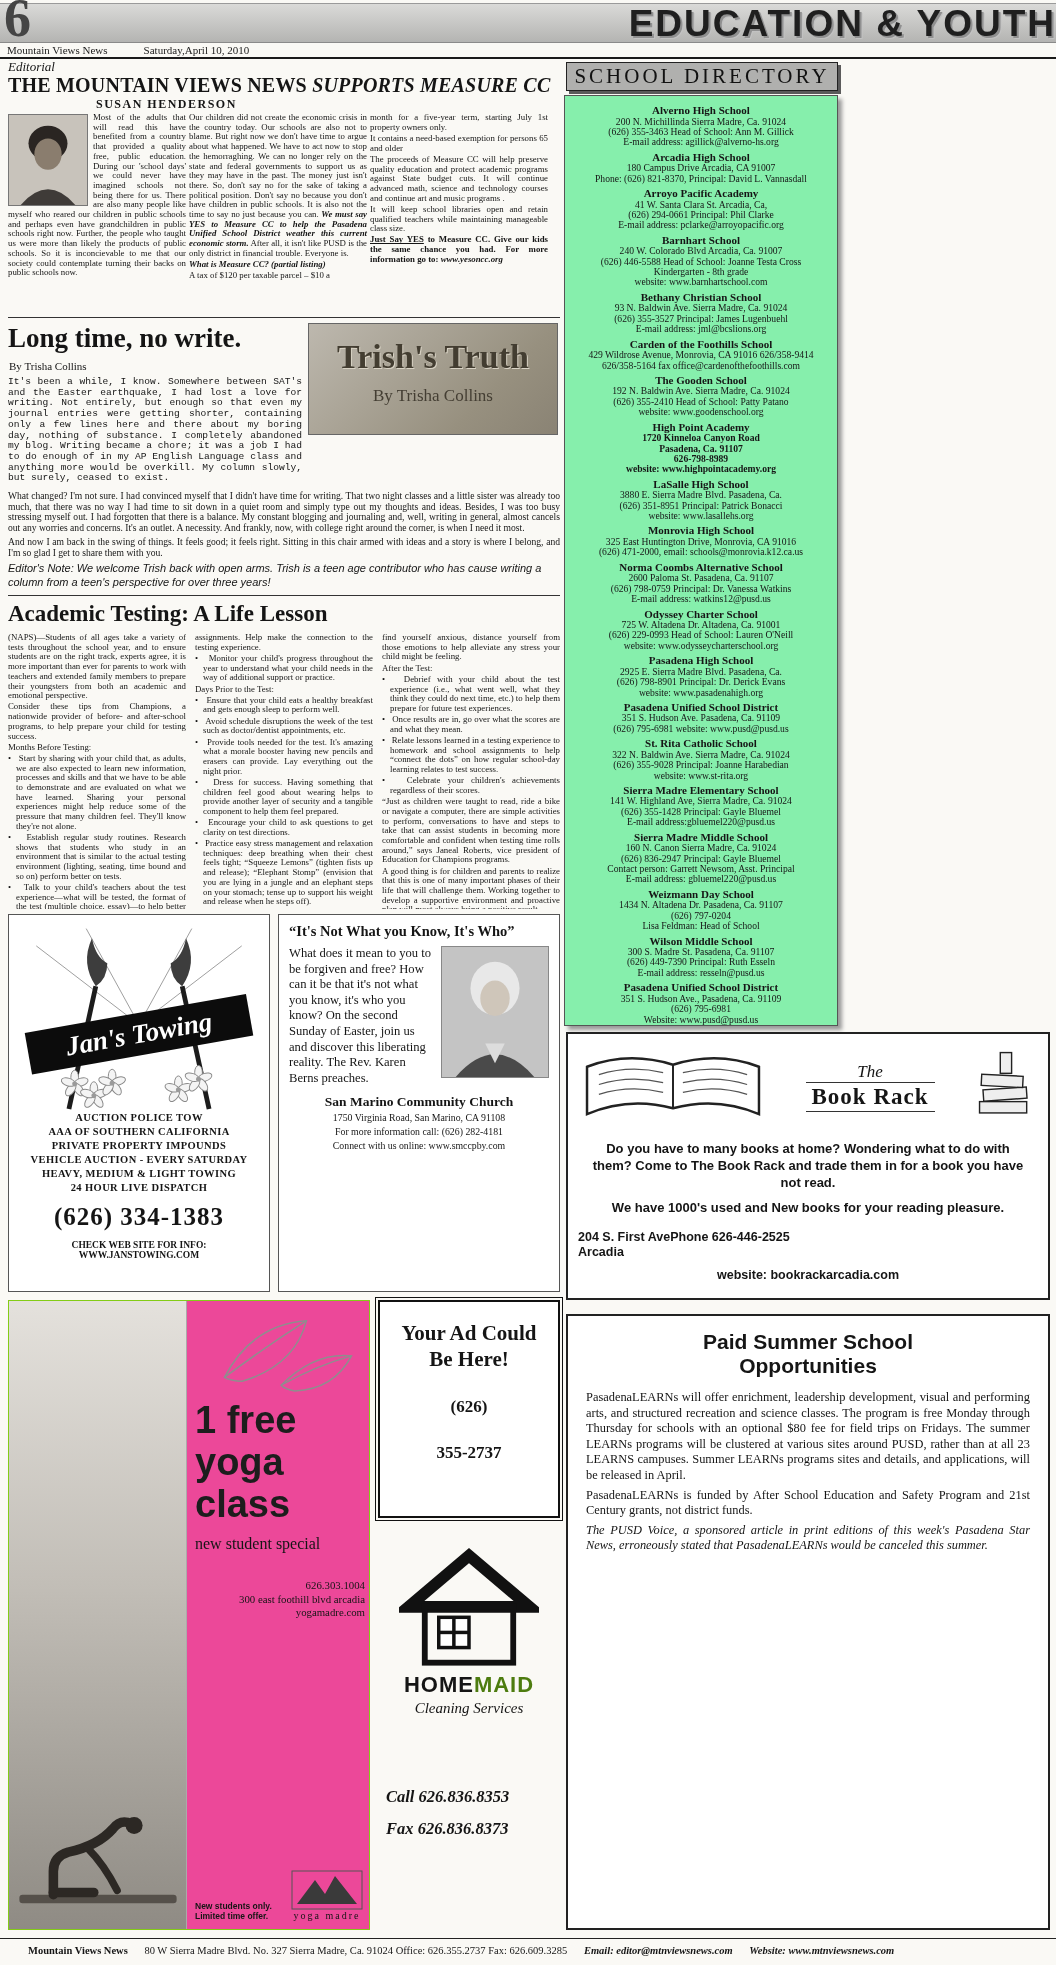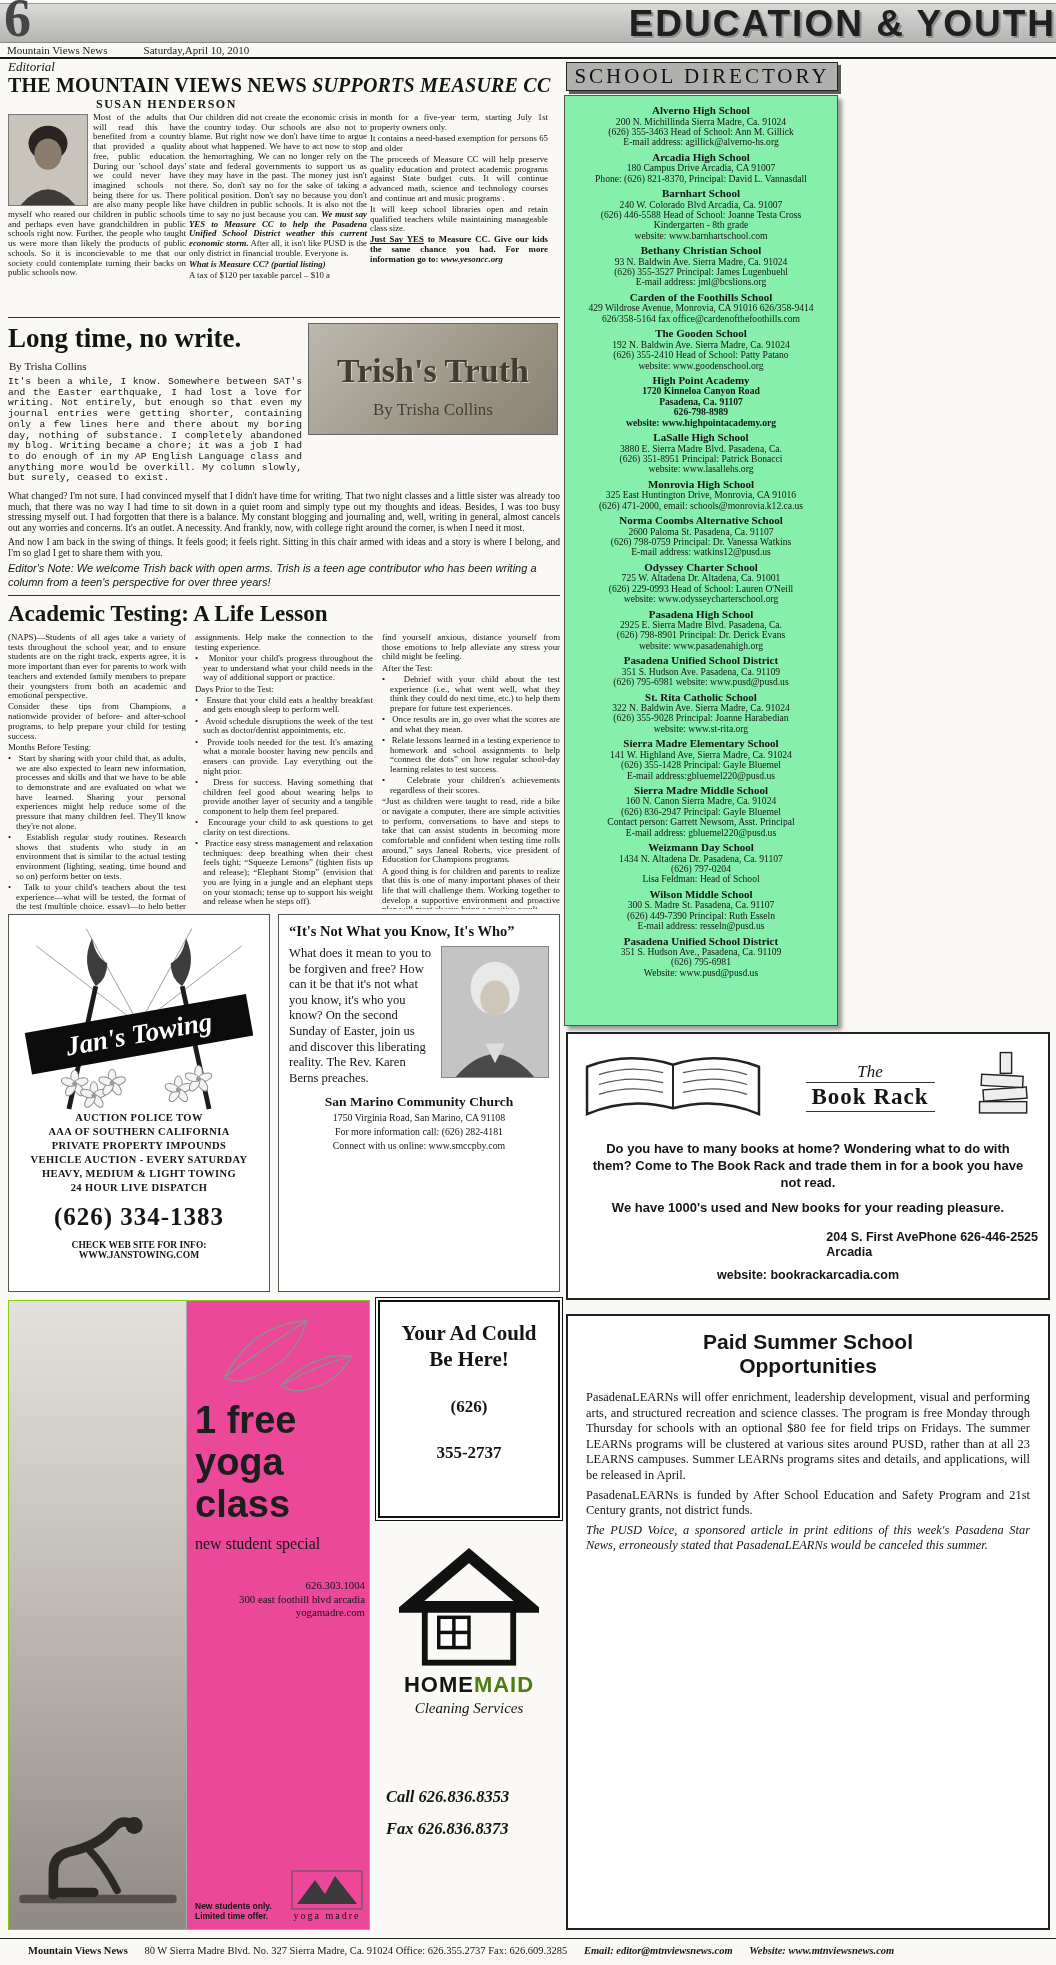--- a/index.html
+++ b/index.html
@@ -37,21 +37,21 @@
 .ed-photo svg{display:block;width:100%;height:100%;}
 #rule1{left:8px;top:317px;width:552px;}
 
 
 #longtime{left:8px;top:323px;width:552px;}
 #longtime h2{font-size:27px;line-height:30px;font-weight:bold;}
 .ltnw-byline{font-size:11px;margin:7px 0 5px 1px;}
 .ltnw-intro{width:294px;font-size:9.6px;line-height:10.7px;text-align:justify;}
 .ltnw-intro p{margin:0;font-family:Liberation Mono, monospace;}
 .trish-box{position:absolute;right:2px;top:0;width:250px;height:112px;border:1px solid #666;
-  background:linear-gradient(135deg,#bdb8ae,#97907f 70%,#8a8374);text-align:center;padding-top:28px;}
+  background:linear-gradient(135deg,#bdb8ae,#97907f 70%,#8a8374);text-align:center;padding-top:14px;}
 .trish-title{font-size:34px;font-weight:bold;color:#433d31;text-shadow:1px 1px 0 #d8d2c4;}
 .trish-sub{font-size:17px;color:#443e33;margin-top:10px;}
 .ltnw-body{margin-top:7px;font-size:9.6px;line-height:10.7px;text-align:justify;}
 .ltnw-body p{margin:0 0 3px;}
 .ltnw-note{margin-top:4px;font-family:"Liberation Sans",sans-serif;font-size:11px;line-height:13.5px;}
 #rule2{left:8px;top:595px;width:552px;}
 
 
 #academic{left:8px;top:601px;width:552px;}
 #academic h2{font-size:23px;line-height:26px;font-weight:bold;}
@@ -90,21 +90,21 @@
 
 
 #bookrack{left:566px;top:1032px;width:484px;height:268px;border:2px solid #222;padding:8px 10px;background:#fff;}
 .br-top{display:flex;align-items:center;gap:6px;height:90px;}
 .br-book{width:190px;height:84px;}
 .br-logo{flex:1;text-align:center;}
 .br-the{font-style:italic;font-size:17px;}
 .br-name{font-weight:bold;font-size:23px;letter-spacing:1px;border-top:1px solid #333;border-bottom:1px solid #333;padding:1px 6px;display:inline-block;}
 .br-stack{width:66px;height:84px;}
 .br-pitch{font-family:"Liberation Sans",sans-serif;font-weight:bold;font-size:13px;line-height:17px;text-align:center;width:94%;margin:8px auto 0;}
-.br-bottom{display:flex;justify-content:flex-end;margin-top:14px;font-family:"Liberation Sans",sans-serif;font-weight:bold;font-size:12.5px;line-height:15px;}
+.br-bottom{display:flex;justify-content:flex-start;margin-top:14px;font-family:"Liberation Sans",sans-serif;font-weight:bold;font-size:12.5px;line-height:15px;}
 .br-site{text-align:center;font-family:"Liberation Sans",sans-serif;font-weight:bold;font-size:12.5px;margin-top:8px;}
 
 #summer{left:566px;top:1314px;width:484px;height:616px;border:2px solid #222;padding:14px 18px;background:#fff;}
 .ss-title{text-align:center;font-family:"Liberation Sans",sans-serif;font-weight:bold;font-size:21px;line-height:24px;}
 .ss-body{margin-top:12px;font-size:12.4px;line-height:15.6px;text-align:justify;}
 .ss-body p{margin:0 0 4px;}
 .ss-body p.note{font-style:italic;}
 
 
 #yoga{left:8px;top:1300px;width:362px;height:630px;border:1px solid #84cc16;background:#ec4899;}
@@ -194,21 +194,21 @@
       </div>
     <div class="trish-box">
       <div class="trish-title">Trish's Truth</div>
       <div class="trish-sub">By Trisha Collins</div>
     </div>
     <div class="ltnw-body">
         <p>What changed? I'm not sure. I had convinced myself that I didn't have time for writing. That two night classes and a little sister was already too much, that there was no way I had time to sit down in a quiet room and simply type out my thoughts and ideas. Besides, I was too busy stressing myself out. I had forgotten that there is a balance. My constant blogging and journaling and, well, writing in general, almost cancels out any worries and concerns. It's an outlet. A necessity. And frankly, now, with college right around the corner, is when I need it most.</p>
         <p>And now I am back in the swing of things. It feels good; it feels right. Sitting in this chair armed with ideas and a story is where I belong, and I'm so glad I get to share them with you.</p>
       </div>
     <div class="ltnw-note">
-        <p><span class="i">Editor's Note:  We welcome Trish back with open arms.  Trish is a teen age contributor who has been writing a column from a teen's perspective for over three years!</span></p>
+        <p><span class="i">Editor's Note:  We welcome Trish back with open arms.  Trish is a teen age contributor who has cause writing a column from a teen's perspective for over three years!</span></p>
       </div>
   </div>
   <hr class="abs rule" id="rule2">
 
   <div class="abs" id="academic">
     <h2>Academic Testing: A Life Lesson</h2>
     <div class="acad-cols">
       <div class="acad-col">
           <p>(NAPS)—Students of all ages take a variety of tests throughout the school year, and to ensure students are on the right track, experts agree, it is more important than ever for parents to work with teachers and extended family members to prepare their youngsters from both an academic and emotional perspective.</p>
           <p>Consider these tips from Champions, a nationwide provider of before- and after-school programs, to help prepare your child for testing success.</p>
@@ -250,20 +250,26 @@
         <div class="school">
           <div class="school-name">Alverno High School</div>
           <div class="school-line">200 N. Michillinda  Sierra Madre, Ca. 91024</div>
           <div class="school-line">(626) 355-3463 Head of School: Ann M. Gillick</div>
           <div class="school-line">E-mail address: agillick@alverno-hs.org</div>
         </div>
         <div class="school">
           <div class="school-name">Arcadia High School</div>
           <div class="school-line">180 Campus Drive Arcadia, CA 91007</div>
           <div class="school-line">Phone: (626) 821-8370, Principal: David L. Vannasdall</div>
+        </div>
+        <div class="school">
+          <div class="school-name">Arroyo Pacific Academy</div>
+          <div class="school-line">41 W. Santa Clara St.  Arcadia, Ca,</div>
+          <div class="school-line">(626) 294-0661 Principal: Phil Clarke</div>
+          <div class="school-line">E-mail address: pclarke@arroyopacific.org</div>
         </div>
         <div class="school">
           <div class="school-name">Barnhart School</div>
           <div class="school-line">240 W. Colorado Blvd  Arcadia, Ca.  91007</div>
           <div class="school-line">(626) 446-5588 Head of School:  Joanne Testa Cross</div>
           <div class="school-line">Kindergarten - 8th grade</div>
           <div class="school-line">website:  www.barnhartschool.com</div>
         </div>
         <div class="school">
           <div class="school-name">Bethany Christian School</div>

